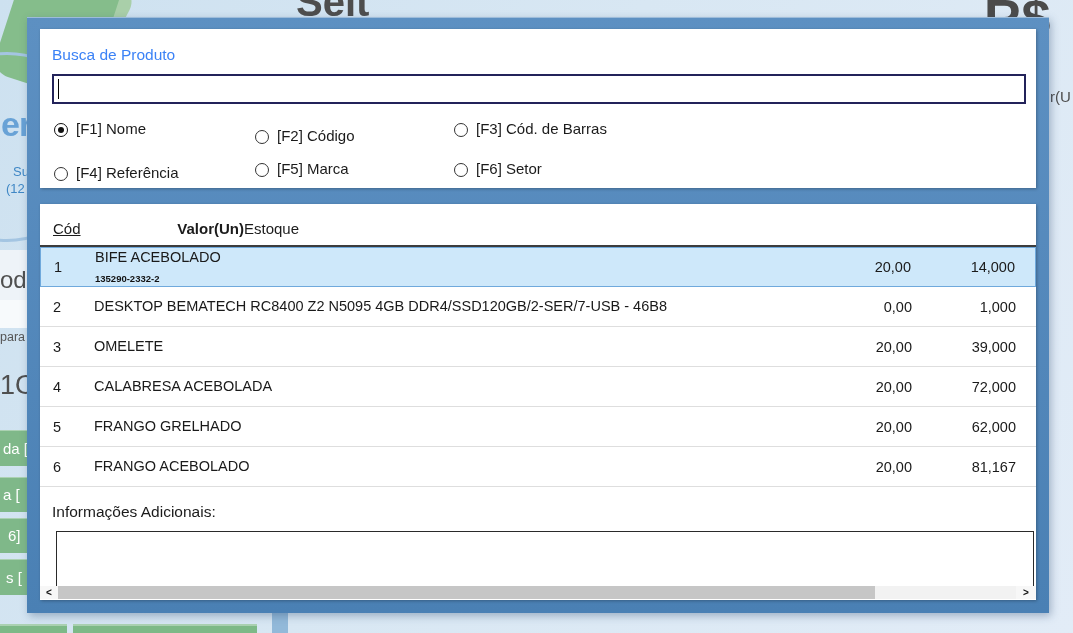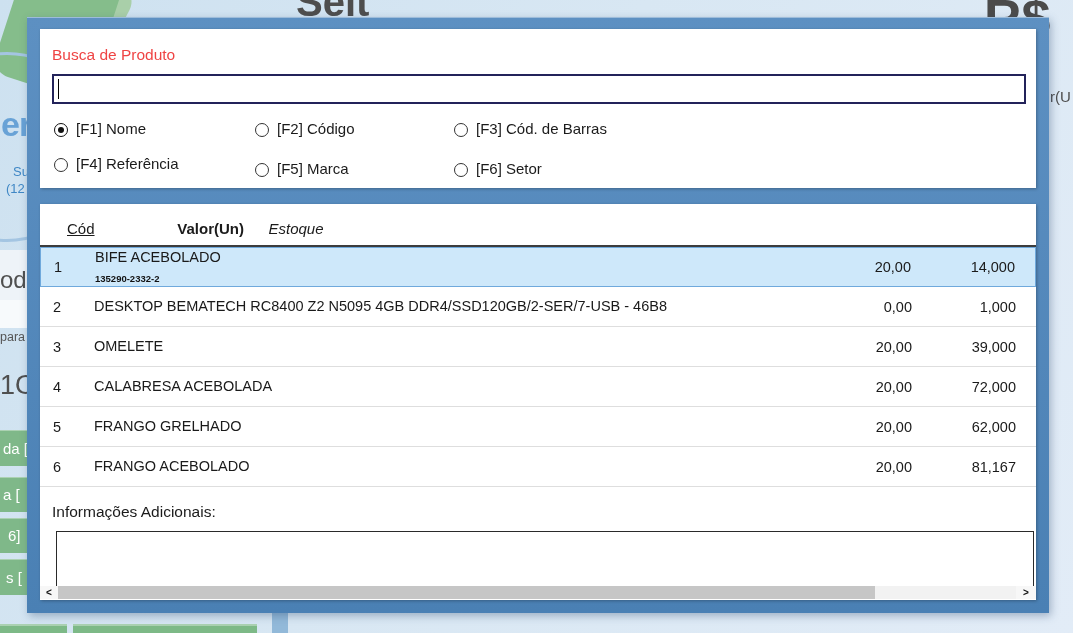--- a/index.html
+++ b/index.html
@@ -30,40 +30,40 @@
 
   
   .dialog{ position:absolute; left:27px; top:17px; width:1022px; height:596px; z-index:10;
            background:linear-gradient(180deg,#5d90c2,#4a80b4);
            box-shadow:inset 0 1px 0 rgba(255,255,255,.4), 2px 3px 8px rgba(40,70,110,.35); }
   .panel{ position:absolute; left:13px; width:996px; background:#fff;
           box-shadow:1px 1px 3px rgba(0,0,0,.28); }
   .panel-top{ top:12px; height:159px; }
   .panel-main{ top:187px; height:396px; }
 
-  .dlg-title{ position:absolute; left:12px; top:17px; font-size:15.5px; color:#ef4444; }
+  .dlg-title{ position:absolute; left:12px; top:17px; font-size:15.5px; color:#3b82f6; }
   .search-box{ position:absolute; left:12px; top:45px; width:974px; height:30px;
                background:#fff; border:2px solid #23235a; }
   .caret{ position:absolute; left:4px; top:3px; width:1px; height:20px; background:#000; }
 
   .radio-item{ position:absolute; display:flex; align-items:flex-end; gap:8px;
                font-size:15px; color:#1b1b1b; cursor:default; }
   .radio-circle{ width:14px; height:14px; border:1px solid #333; border-radius:50%;
                  background:#fff; position:relative; flex:0 0 auto; }
   .radio-item.checked .radio-circle{ border-color:#111; }
   .radio-item.checked .radio-circle::after{ content:""; position:absolute; left:3px; top:3px;
                  width:6px; height:6px; border-radius:50%; background:#111; }
 
   
   .thead{ position:absolute; left:0; top:16px; width:100%; display:flex;
           font-size:15px; color:#1b1b1b; }
-  .th-cod{ width:54px; padding-left:27px;text-decoration:underline; }
+  .th-cod{ width:54px; padding-left:13px;text-decoration:underline; }
   .th-nome{ flex:1; }
   .th-valor{ width:150px; text-align:right;font-weight:bold; }
-  .th-estoque{ width:114px; text-align:center; padding-right:10px;font-style:italic; }
+  .th-estoque{ width:114px; text-align:left; padding-right:10px; }
   .head-rule{ position:absolute; left:0; top:41px; width:100%; height:2px; background:#3c3c3c; }
   .rows{ position:absolute; left:0; top:43px; width:100%; }
   .trow{ position:relative; width:100%; height:40px; display:flex; align-items:center;
          border-bottom:1px solid #dedede; font-size:14.5px; color:#1a1a1a; background:#fff; }
   .trow.selected{ background:#cee8fa; border:1px solid #6fa9dc; }
   .td-cod{ width:54px; padding-left:13px; }
   .td-nome{ flex:1; position:relative; line-height:1.05; }
   .td-nome .subcode{ display:block; font-size:9.5px; font-weight:bold; color:#111; margin-top:8px; }
   .td-valor{ width:150px; text-align:right; padding-right:10px; }
   .td-estoque{ width:114px; text-align:right; padding-right:20px; }
@@ -126,29 +126,29 @@
 
       <div class="search-box" title="Busca de Produto">
         <div class="caret"></div>
         <span></span>
       </div>
 
       <div class="radio-item checked" style="left:14px; top:91px;">
         <span class="radio-circle"></span>
         <span>[F1] Nome</span>
       </div>
-      <div class="radio-item" style="left:215px; top:91px;">
+      <div class="radio-item" style="left:215px; top:98px;">
         <span class="radio-circle"></span>
         <span>[F2] Código</span>
       </div>
       <div class="radio-item" style="left:414px; top:91px;">
         <span class="radio-circle"></span>
         <span>[F3] Cód. de Barras</span>
       </div>
-      <div class="radio-item" style="left:14px; top:126px;">
+      <div class="radio-item" style="left:14px; top:135px;">
         <span class="radio-circle"></span>
         <span>[F4] Referência</span>
       </div>
       <div class="radio-item" style="left:215px; top:131px;">
         <span class="radio-circle"></span>
         <span>[F5] Marca</span>
       </div>
       <div class="radio-item" style="left:414px; top:131px;">
         <span class="radio-circle"></span>
         <span>[F6] Setor</span>

